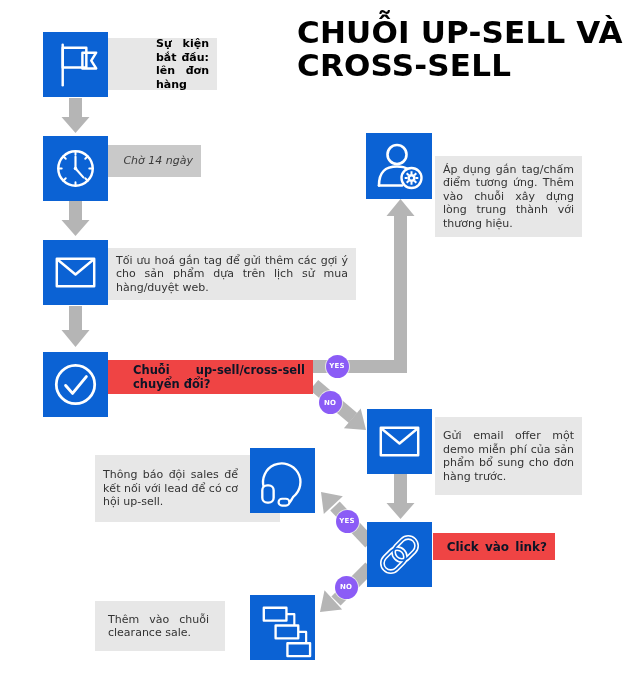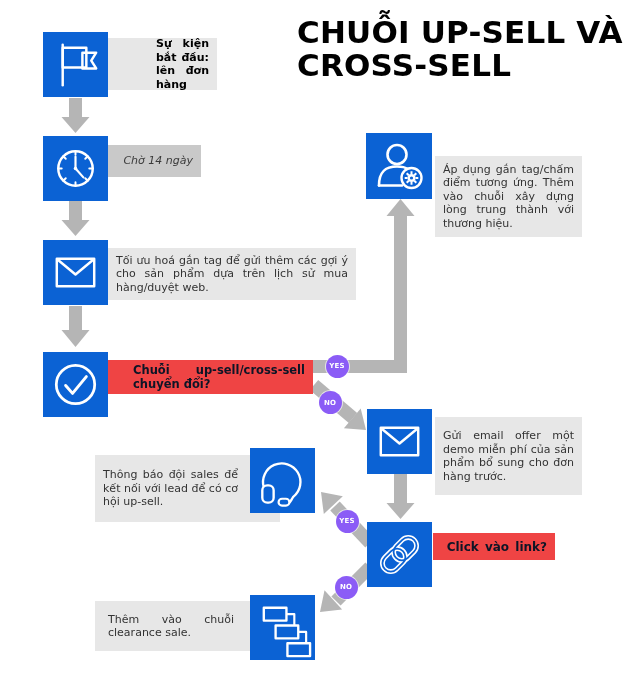--- a/index.html
+++ b/index.html
@@ -76,21 +76,21 @@
   </div>
   <div class="txt" style="left:435px;top:417px;width:147px;height:78px;">
     <div class="inner">Gửi email offer một demo miễn phí của sản phẩm bổ sung cho đơn hàng trước.</div>
   </div>
   <div class="txt blue-box" style="left:433px;top:533px;width:122px;height:27px;">
     <div class="inner" style="padding-left:10px;white-space:nowrap;text-align:right;word-spacing:2px;font-size:12px;">Click vào link?</div>
   </div>
   <div class="txt" style="left:95px;top:455px;width:185px;height:67px;">
     <div class="inner" style="padding-right:42px;">Thông báo đội sales để kết nối với lead để có cơ hội up-sell.</div>
   </div>
-  <div class="txt" style="left:95px;top:601px;width:155px;height:50px;align-items:center;">
+  <div class="txt" style="left:95px;top:601px;width:130px;height:50px;align-items:center;">
     <div class="inner" style="padding-left:13px;padding-right:16px;">Thêm vào chuỗi clearance sale.</div>
   </div>
 
   <div class="sq" style="left:43px;top:32px;">
     <svg width="65" height="65" viewBox="0 0 66 66">
       <g stroke="#fff" fill="none" stroke-width="2.5" stroke-linejoin="round" stroke-linecap="round">
         <line x1="20" y1="13" x2="20" y2="54"></line>
         <polygon points="40,21 54,21 49,29 54,37 40,37"></polygon>
         <rect x="20" y="16" width="24" height="20"></rect>
       </g>

